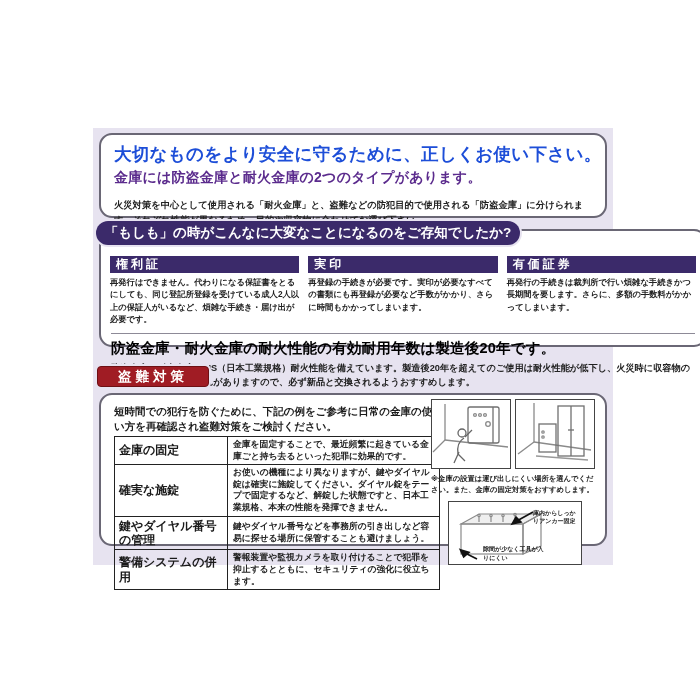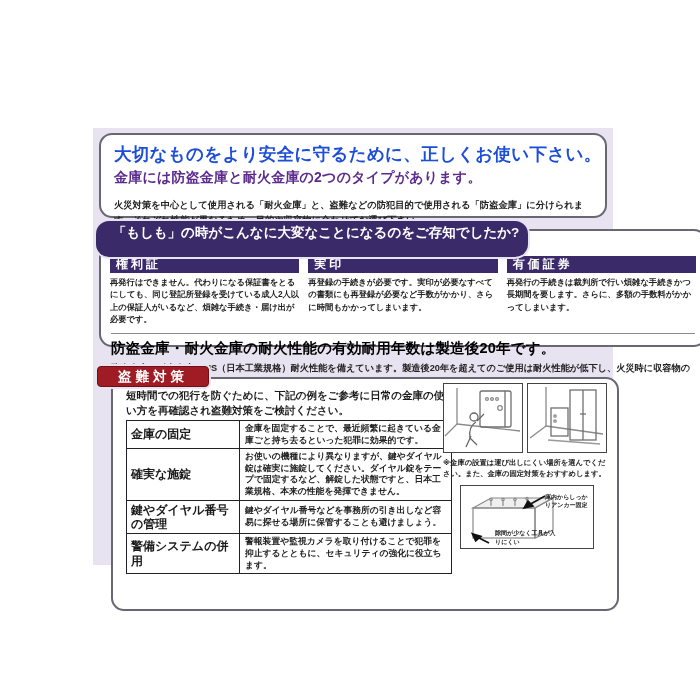--- a/index.html
+++ b/index.html
@@ -10,39 +10,39 @@
   .white-box{position:absolute;background:#fff;border:2px solid #6a6775;border-radius:13px;box-sizing:border-box;}
 
   
   .box1{left:6px;top:5px;width:508px;height:85px;padding:7px 12px 0 13px;}
   .intro-title{font-family:"Liberation Serif","DejaVu Serif",serif;font-size:17.5px;font-weight:bold;
                letter-spacing:.3px;white-space:nowrap;color:#1d4ed8;}
   .intro-subtitle{font-size:14px;font-weight:bold;color:#5b2b8d;margin-top:3px;letter-spacing:.2px;}
   .intro-body{font-size:9.3px;font-weight:bold;line-height:1.6;margin-top:11px;color:#222;}
 
   
-  .risk-pill{position:absolute;left:3px;top:93px;width:424px;height:36px;background:#3b2a6a;
+  .risk-pill{position:absolute;left:3px;top:93px;width:424px;height:24px;background:#3b2a6a;
              border-radius:13px;color:#fff;font-size:13.5px;font-weight:bold;text-align:center;
-             line-height:24px;z-index:3;box-shadow:0 0 0 2px #e7e3f0;white-space:nowrap;padding-left:8px;}
+             line-height:24px;z-index:3;box-shadow:0 0 0 2px #e7e3f0;white-space:nowrap;}
   .box2{left:6px;top:101px;width:608px;height:118px;padding:25px 0 2px 0;}
   .risk-cols{display:flex;gap:9px;padding:0 9px;}
   .risk-col{flex:1;min-width:0;}
   .risk-col-header{background:#3b2a6a;color:#fff;font-size:12px;font-weight:bold;
                    letter-spacing:3px;padding:2px 0 3px 6px;line-height:1;}
   .risk-col-body{font-size:8.3px;font-weight:bold;line-height:1.5;margin-top:3px;color:#222;}
   .risk-divider{border:none;border-top:1px solid #8d8a97;margin:7px 10px 5px;}
   .lifespan-title{font-size:14.5px;font-weight:bold;padding:0 10px;color:#000;letter-spacing:.2px;}
   .lifespan-body{font-size:9.2px;font-weight:bold;line-height:1.6;padding:3px 10px 0;color:#222;}
 
   
   .theft-badge{position:absolute;left:4px;top:238px;width:112px;height:21px;background:#a01c24;
                border:1px solid #6e1014;border-radius:4px;color:#fff;font-size:13.5px;font-weight:bold;
                letter-spacing:4px;text-align:center;line-height:19px;z-index:3;box-sizing:border-box;
                box-shadow:0 0 0 2px #e7e3f0;}
-  .box3{left:6px;top:249px;width:508px;height:234px;margin-left:12px;}
+  .box3{left:6px;top:265px;width:508px;height:153px;}
   .theft-intro{position:absolute;left:13px;top:9px;width:325px;font-size:10.5px;font-weight:bold;line-height:1.45;}
   .theft-table{position:absolute;left:13px;top:41px;width:326px;border-collapse:collapse;}
   .theft-table td{border:1.5px solid #222;vertical-align:middle;}
   .theft-table .t-label{width:104px;font-size:12px;font-weight:bold;padding:2px 4px;line-height:1.2;}
   .theft-table .t-desc{font-size:8.8px;font-weight:bold;padding:2px 5px;line-height:1.32;color:#222;}
 
   .illus-area{position:absolute;left:330px;top:4px;width:168px;}
   .illus-row{display:flex;gap:4px;}
   .illus-frame{width:80px;height:70px;border:1.5px solid #444;background:#fff;box-sizing:border-box;}
   .illus-caption{font-size:7.3px;font-weight:bold;line-height:1.55;margin-top:4px;color:#222;}

